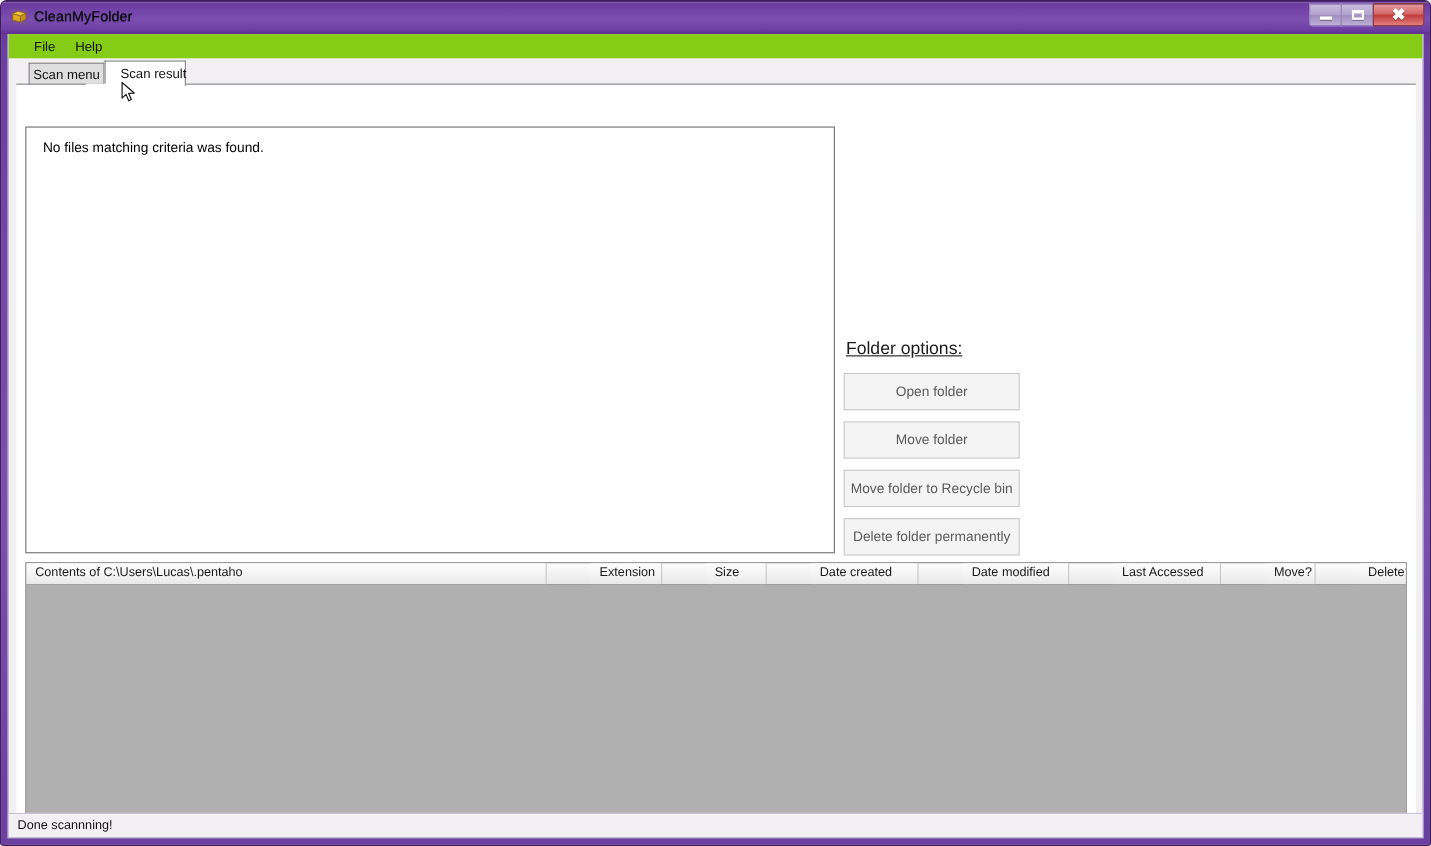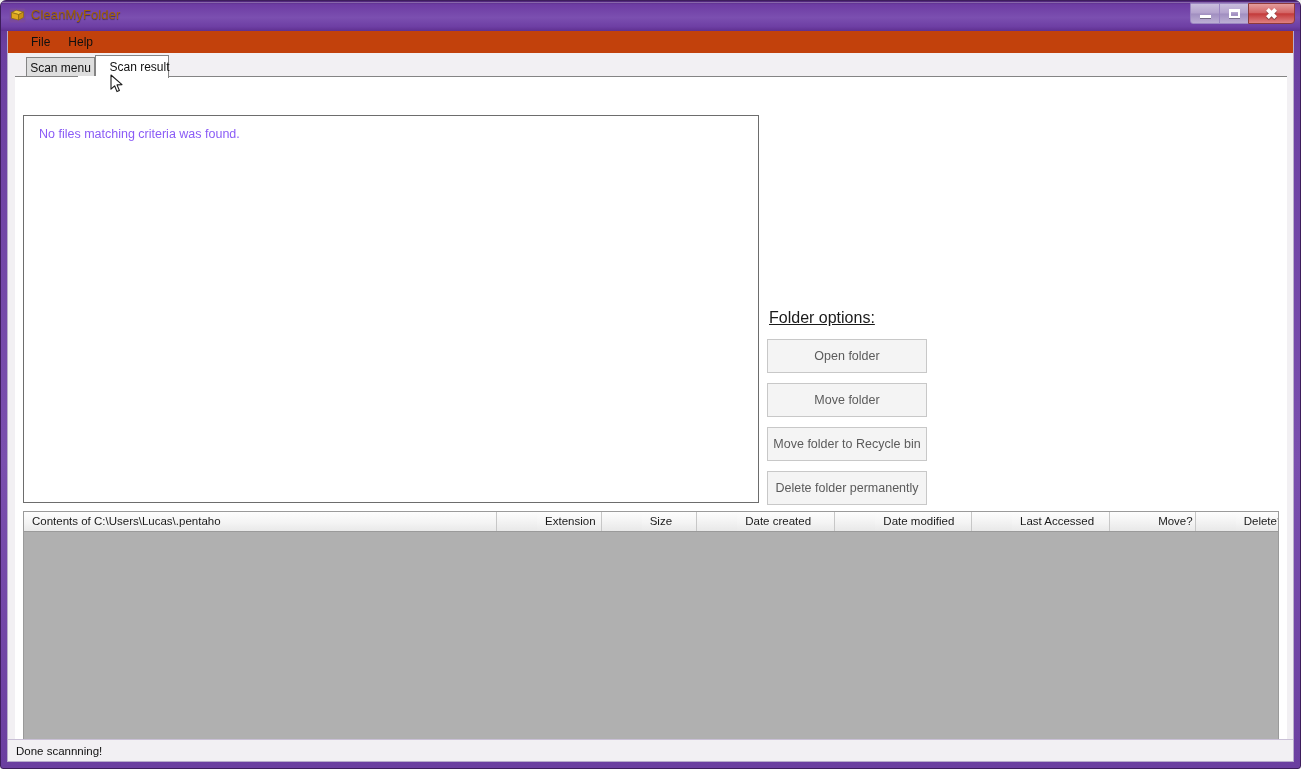--- a/index.html
+++ b/index.html
@@ -59,21 +59,21 @@
   #app-icon {
     position: absolute;
     left: 9px; top: 7px;
     width: 17px; height: 17px;
   }
   #title-text {
     position: absolute;
     left: 31px;
     top: 7px;
     font-size: 13px;
-    color: #a16207;
+    color: #000000;
     text-shadow: 0 1px 1px rgba(0,0,0,0.45);
     letter-spacing: 0.1px;
     white-space: nowrap;
     text-align: right;
   }
 
   
   .win-btns {
     position: absolute;
     right: 6px;
@@ -140,21 +140,21 @@
     border-top: none;
     z-index: 4;
   }
 
   
   #menu-bar {
     position: absolute;
     left: 0; top: 0;
     width: 100%;
     height: 22px;
-    background: #c2410c;
+    background: #84cc16;
     display: flex;
     align-items: center;
     padding-left: 14px;
     box-sizing: border-box;
   }
   .menu-item {
     font-size: 12px;
     color: #101010;
     padding: 2px 9px;
     cursor: default;
@@ -241,21 +241,21 @@
     box-sizing: border-box;
     background: #ffffff;
     border: 1px solid #6d6d6d;
     overflow: hidden;
   }
   #result-message {
     position: absolute;
     left: 15px;
     top: 11px;
     font-size: 12.5px;
-    color: #8b5cf6;
+    color: #000000;
     white-space: nowrap;
   }
 
   
   .options-group { position: absolute; }
   #folder-options { left: 752px; top: 232px; }
   #file-options  { left: 1036px; top: 232px; }
 
   .group-title {
     font-size: 16px;

